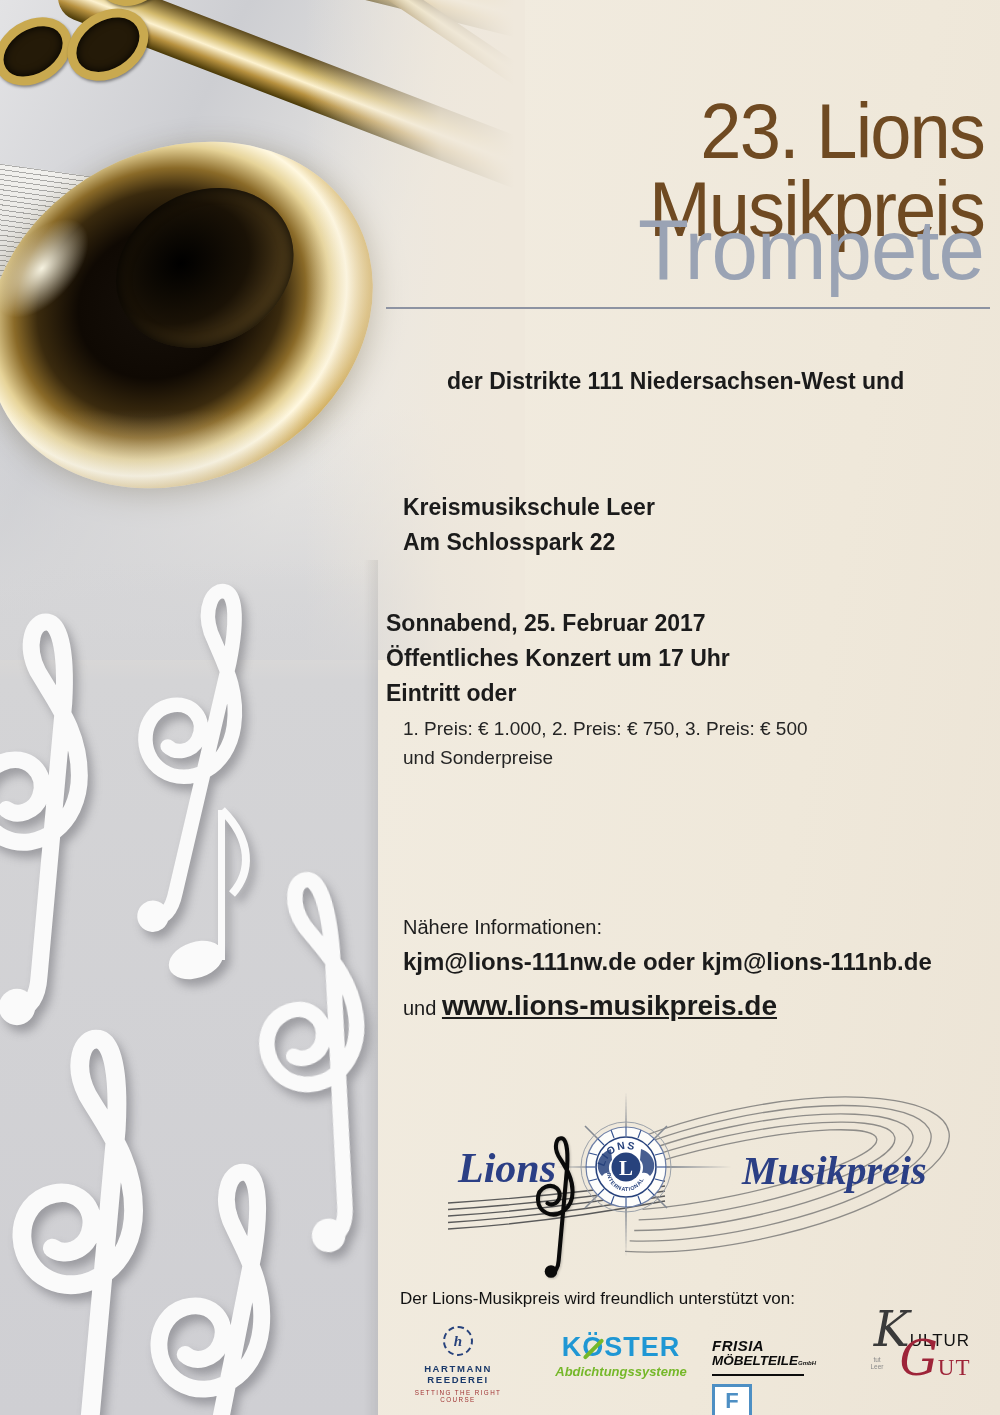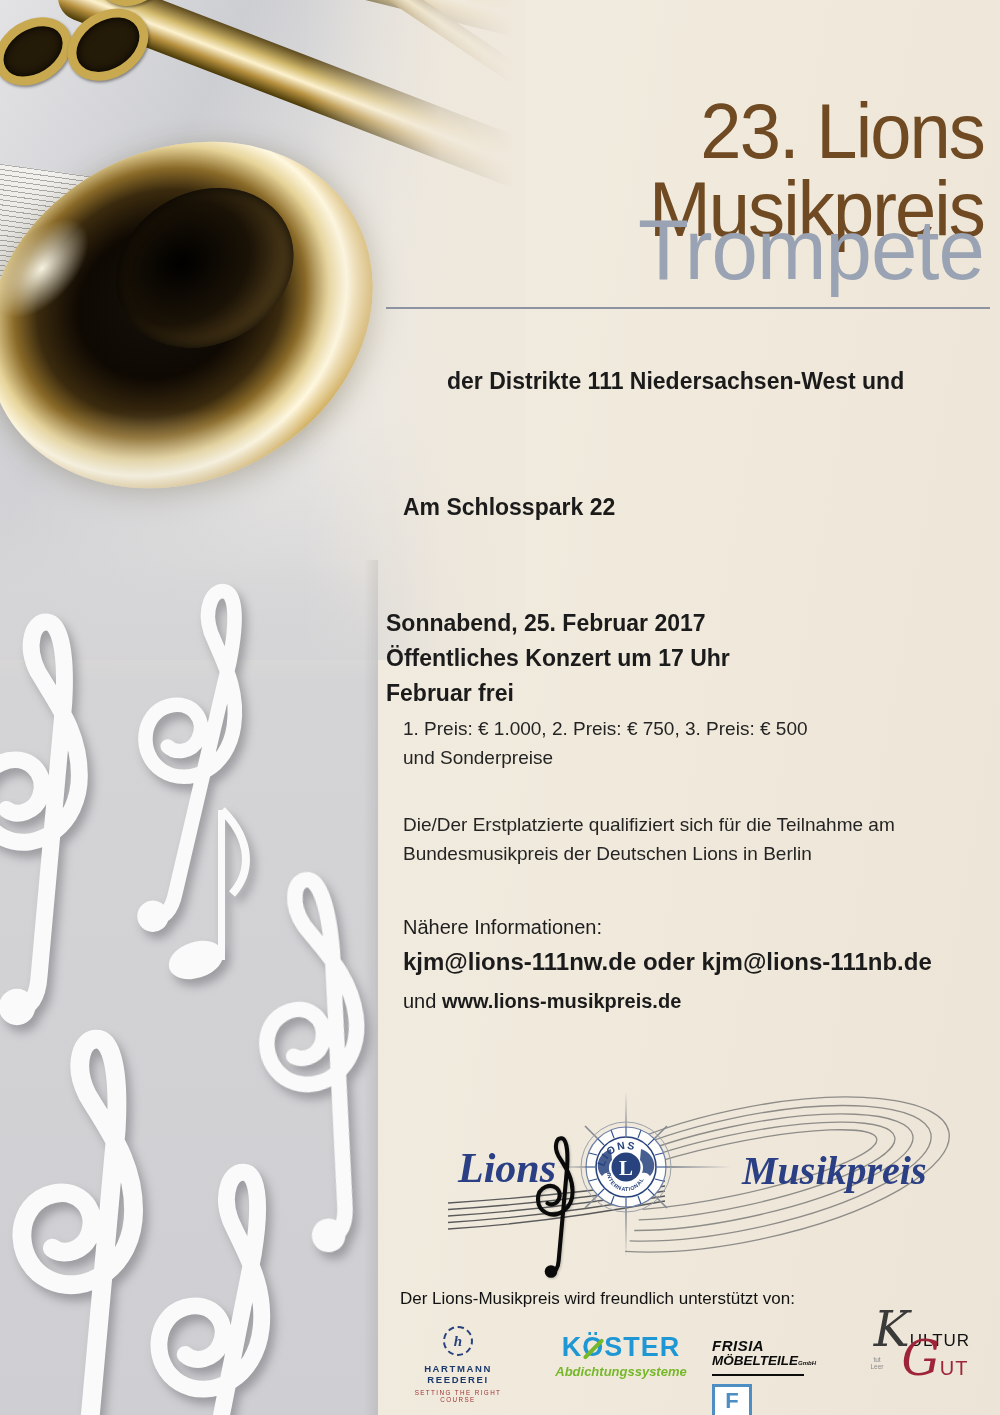--- a/index.html
+++ b/index.html
@@ -66,21 +66,21 @@
 
   .districts{position:absolute;top:364px;left:403px;width:570px;font-size:23px;font-weight:bold;line-height:34px;margin-left:44px;}
   .districts .l2{margin-left:204px;}
   .address{position:absolute;top:490px;left:403px;font-size:23px;font-weight:bold;line-height:35px;}
   .event{position:absolute;top:606px;left:386px;font-size:23px;font-weight:bold;line-height:35px;}
   .prizes{position:absolute;top:714px;left:403px;font-size:19px;line-height:29px;color:#242424;}
   .qualification{position:absolute;top:810px;left:403px;font-size:19px;line-height:29px;color:#242424;}
   .info-heading{position:absolute;top:916px;left:403px;font-size:20px;color:#1e1e1e;}
   .info-emails{position:absolute;top:948px;left:403px;font-size:24px;font-weight:bold;}
   .info-web{position:absolute;top:990px;left:403px;font-size:20px;}
-  .info-web b{font-size:20px;}
+  .info-web b{font-size:28px;text-decoration:underline;}
 
   .logo-svg{position:absolute;left:430px;top:1085px;z-index:3;}
 
   .supported{position:absolute;top:1289px;left:400px;width:580px;text-align:left;font-size:17px;color:#121212;}
 
   
   .sponsor{position:absolute;text-align:center;}
   .hartmann{left:398px;top:1326px;width:120px;}
   .h-circle{width:26px;height:26px;margin:0 auto;border:2px dashed #27427c;border-radius:50%;
     display:flex;align-items:center;justify-content:center;}
@@ -103,21 +103,21 @@
   .f-white{background:#fff;height:28px;display:flex;align-items:center;justify-content:center;}
   .f-letter{font-size:22px;font-weight:900;color:#4d8fc4;line-height:1;}
   .f-strip{height:10px;display:flex;align-items:center;justify-content:center;
     font-size:6.5px;font-weight:bold;color:#fff;letter-spacing:.5px;}
   .kultur{left:858px;top:1310px;width:128px;text-align:center;position:absolute;}
   .kg-script{font-family:"DejaVu Serif",serif;font-style:italic;font-size:48px;line-height:.8;}
   .k-k{color:#3a3a3a;}
   .k-ultur,.k-ut{font-size:17px;letter-spacing:1px;color:#111;}
   .kg-line2{margin-top:-12px;margin-left:26px;}
   .k-g,.k-ut2{color:#9e2439;}
-  .k-ut2{font-size:20px;letter-spacing:1px;}
+  .k-ut2{font-size:23px;letter-spacing:1px;font-family:Liberation Serif, serif;}
   .k-small{position:absolute;left:10px;top:46px;width:18px;font-size:6.5px;line-height:7px;color:#8a8a8a;}
 </style>
 </head>
 <body>
 
 <div class="poster">
 
   <div class="photo">
     <div class="sheet sheet4"></div>
     <div class="sheet sheet1"></div>
@@ -166,38 +166,35 @@
   <div class="content">
     <div class="title">23. Lions Musikpreis</div>
     <div class="subtitle">Trompete</div>
     <div class="rule"></div>
 
     <div class="districts">
       <div>der Distrikte 111 Niedersachsen-West und</div>
     </div>
 
     <div class="address">
+      <div>Kreismusikschule Leer</div>
       <div>Am Schlosspark 22</div>
     </div>
 
     <div class="event">
       <div>Sonnabend, 25. Februar 2017</div>
       <div>Öffentliches Konzert um 17 Uhr</div>
-      <div>Februar frei</div>
+      <div>Eintritt oder</div>
     </div>
 
     <div class="prizes">
       <div>1. Preis: € 1.000, 2. Preis: € 750, 3. Preis: € 500</div>
       <div>und Sonderpreise</div>
     </div>
 
-    <div class="qualification">
-      <div>Die/Der Erstplatzierte qualifiziert sich für die Teilnahme am</div>
-      <div>Bundesmusikpreis der Deutschen Lions in Berlin</div>
-    </div>
 
     <div class="info-heading">Nähere Informationen:</div>
     <div class="info-emails">kjm@lions-111nw.de oder kjm@lions-111nb.de</div>
     <div class="info-web"><span>und </span><b>www.lions-musikpreis.de</b></div>
 
     <svg class="logo-svg" width="540" height="195" viewBox="0 0 540 195">
 
       <g transform="rotate(-12 300 85)" fill="none" stroke="#6e6e6e" stroke-opacity=".75" stroke-width="1.3">
         <ellipse cx="300" cy="85" rx="150" ry="26" pathLength="100" stroke-dasharray="40 20 40"></ellipse>
         <ellipse cx="304" cy="87" rx="164" ry="36" pathLength="100" stroke-dasharray="40 20 40"></ellipse>

